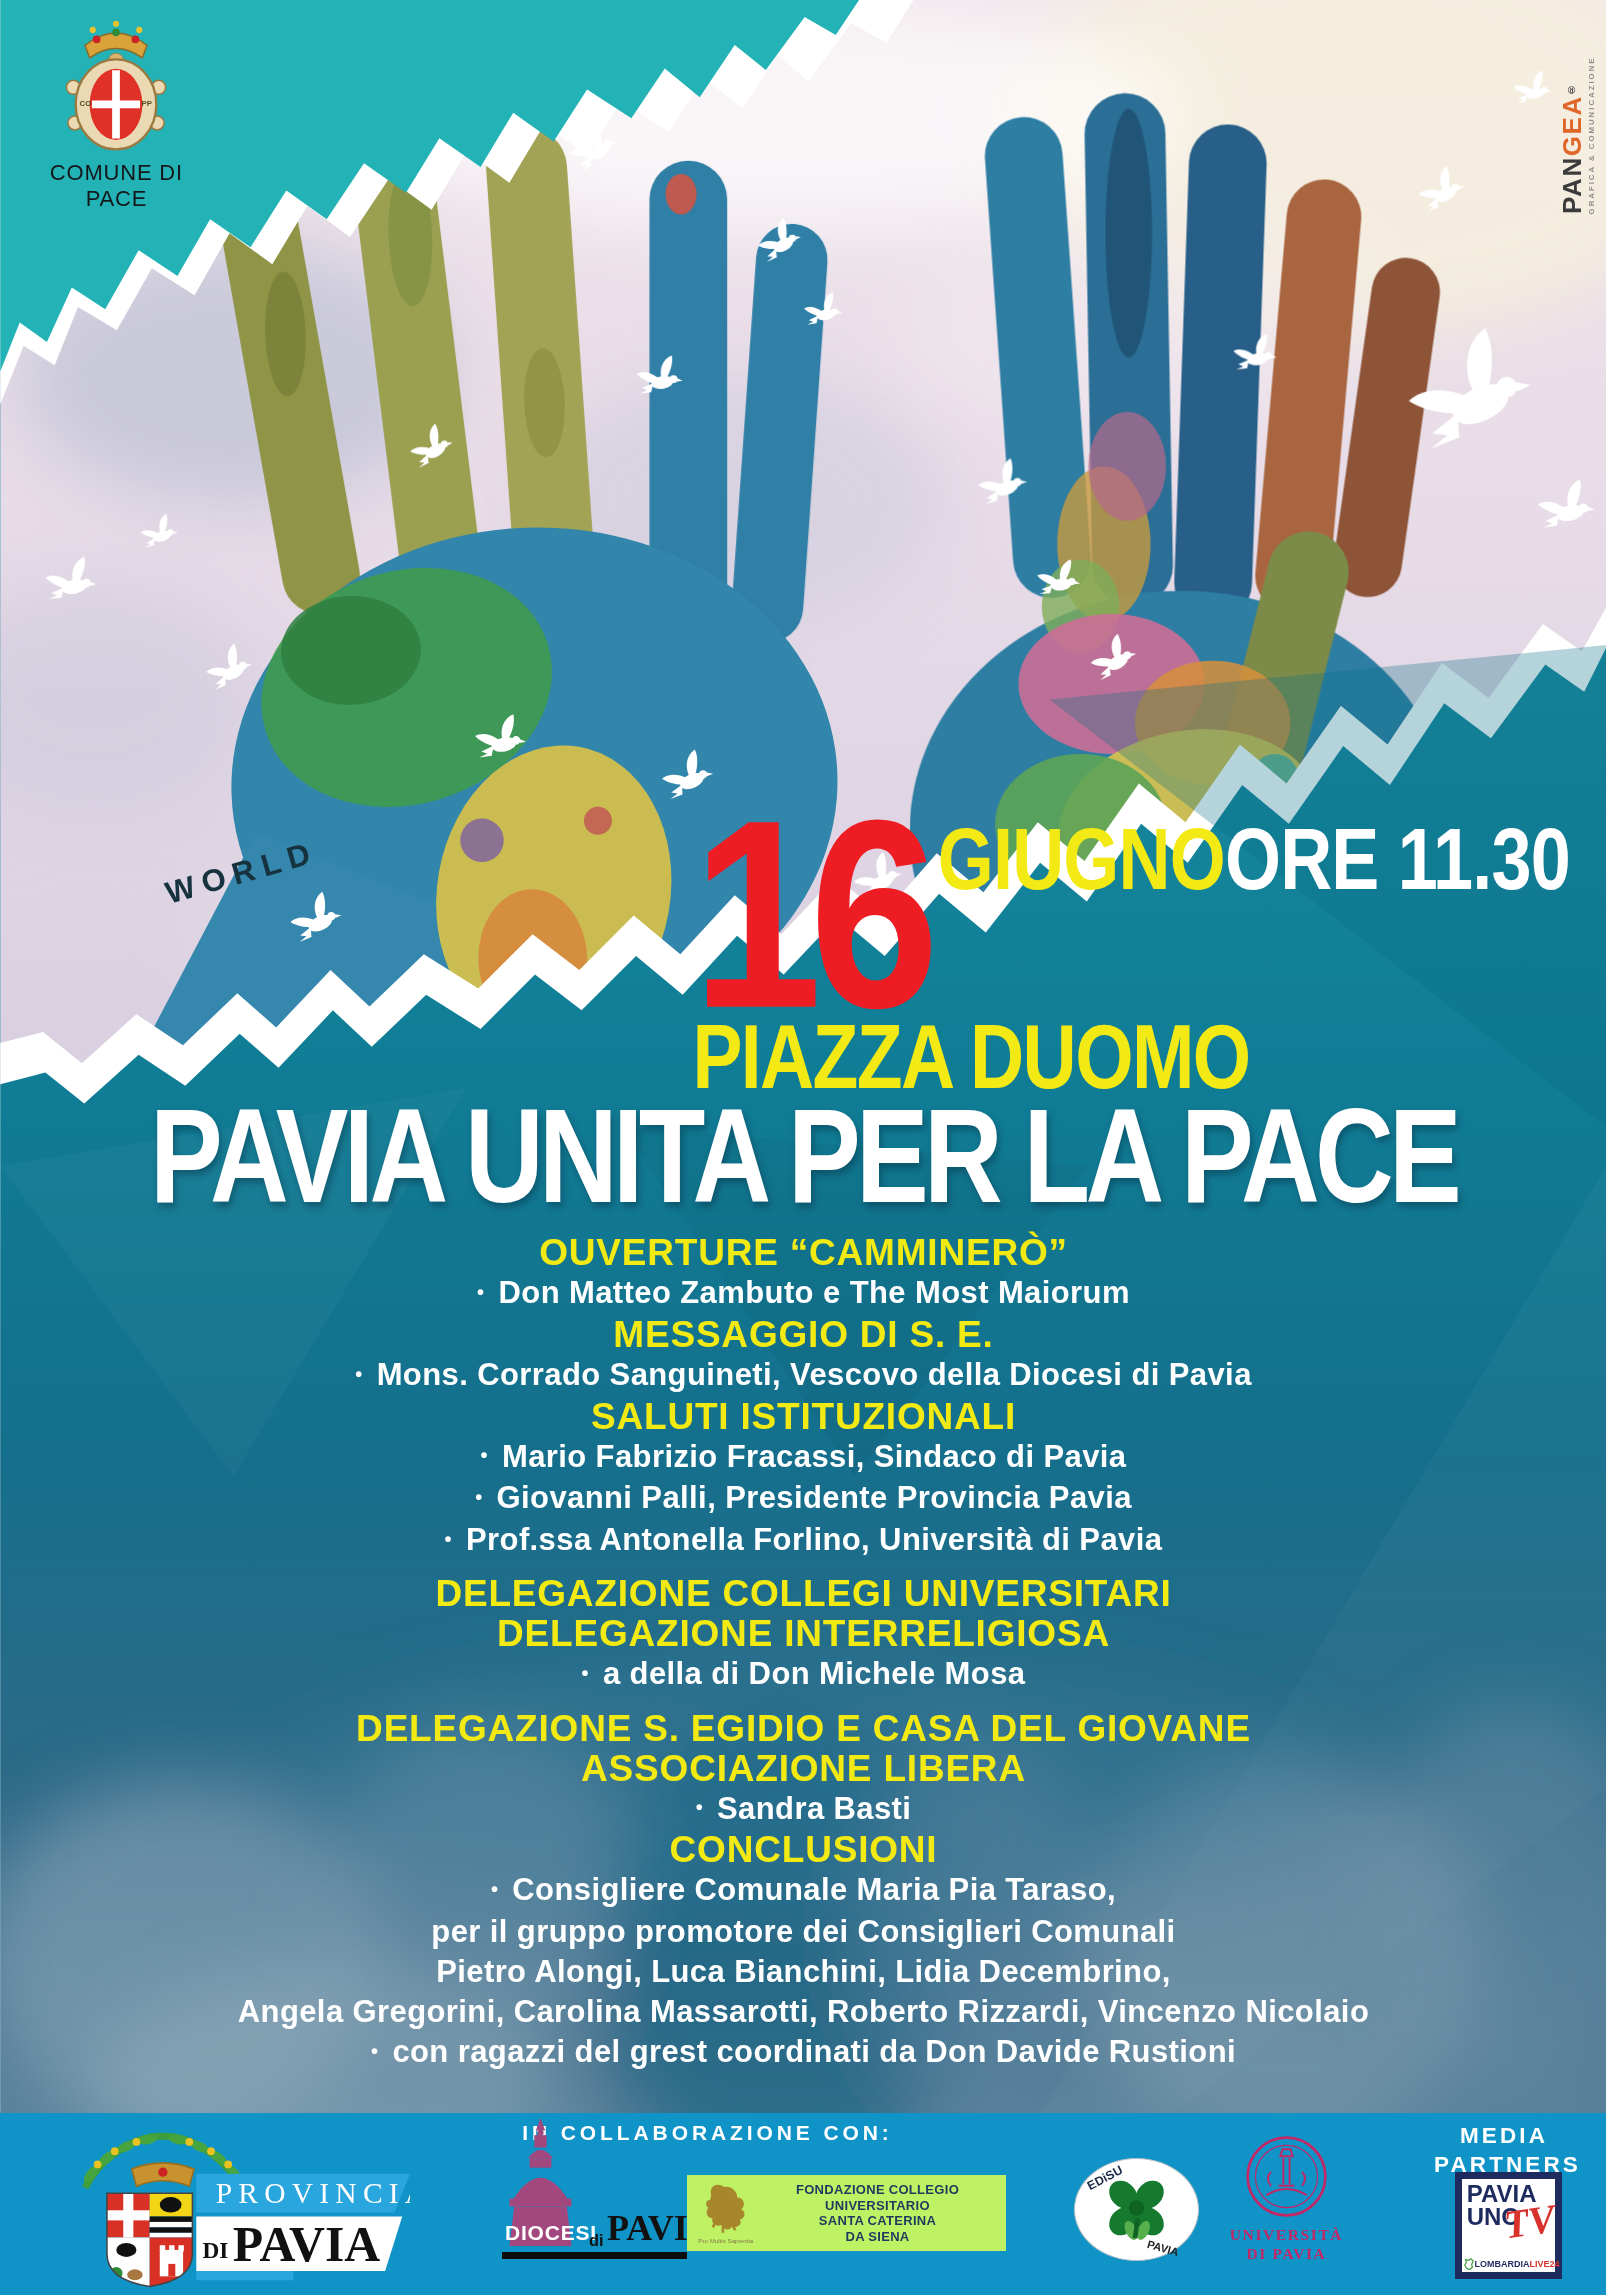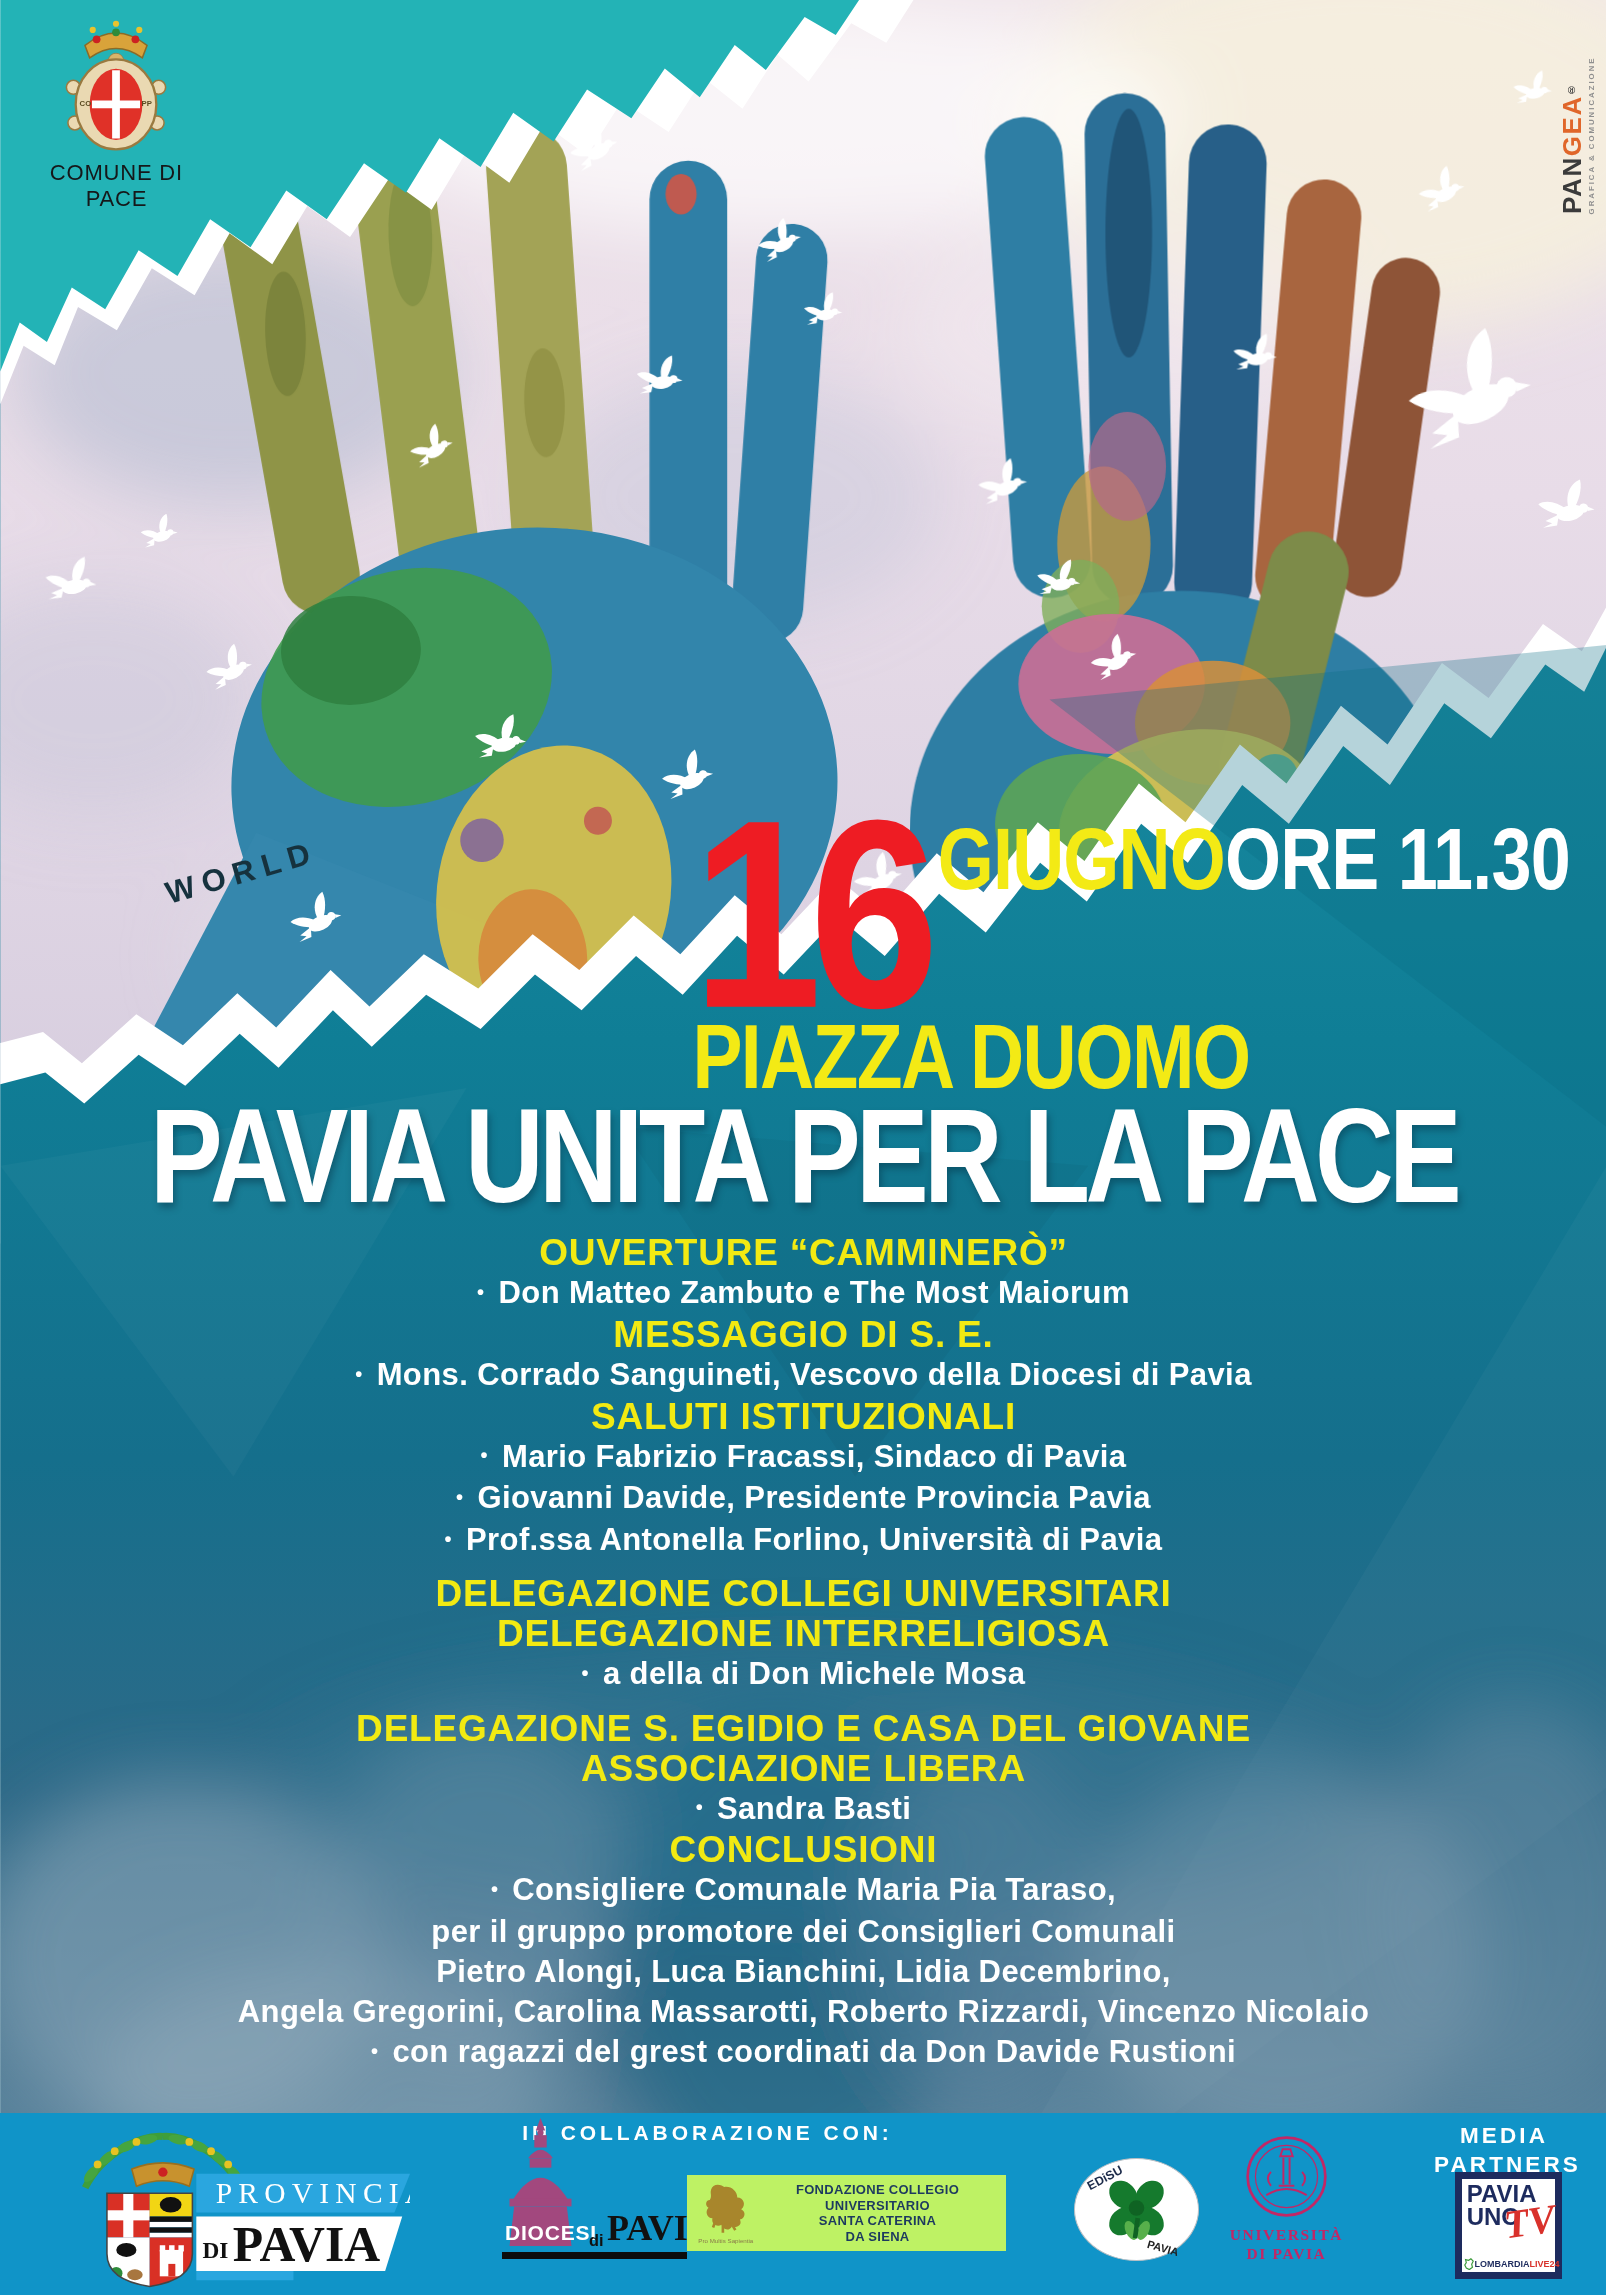--- a/index.html
+++ b/index.html
@@ -269,21 +269,21 @@
 
   <h1 class="title">PAVIA UNITA PER LA PACE</h1>
 
   <div class="program" id="program">
       <div class="pline heading">OUVERTURE “CAMMINERÒ”</div>
       <div class="pline bullet"><span class="bdot">•</span><span>Don Matteo Zambuto e The Most Maiorum</span></div>
       <div class="pline heading">MESSAGGIO DI S. E.</div>
       <div class="pline bullet"><span class="bdot">•</span><span>Mons. Corrado Sanguineti, Vescovo della Diocesi di Pavia</span></div>
       <div class="pline heading">SALUTI ISTITUZIONALI</div>
       <div class="pline bullet"><span class="bdot">•</span><span>Mario Fabrizio Fracassi, Sindaco di Pavia</span></div>
-      <div class="pline bullet"><span class="bdot">•</span><span>Giovanni Davide, Presidente Provincia Pavia</span></div>
+      <div class="pline bullet"><span class="bdot">•</span><span>Giovanni Palli, Presidente Provincia Pavia</span></div>
       <div class="pline bullet"><span class="bdot">•</span><span>Prof.ssa Antonella Forlino, Università di Pavia</span></div>
       <div class="pline heading gap">DELEGAZIONE COLLEGI UNIVERSITARI</div>
       <div class="pline heading">DELEGAZIONE INTERRELIGIOSA</div>
       <div class="pline bullet"><span class="bdot">•</span><span>a della di Don Michele Mosa</span></div>
       <div class="pline heading gap">DELEGAZIONE S. EGIDIO E CASA DEL GIOVANE</div>
       <div class="pline heading">ASSOCIAZIONE LIBERA</div>
       <div class="pline bullet"><span class="bdot">•</span><span>Sandra Basti</span></div>
       <div class="pline heading">CONCLUSIONI</div>
       <div class="pline bullet"><span class="bdot">•</span><span>Consigliere Comunale Maria Pia Taraso,</span></div>
       <div class="pline plain">per il gruppo promotore dei Consiglieri Comunali</div>

